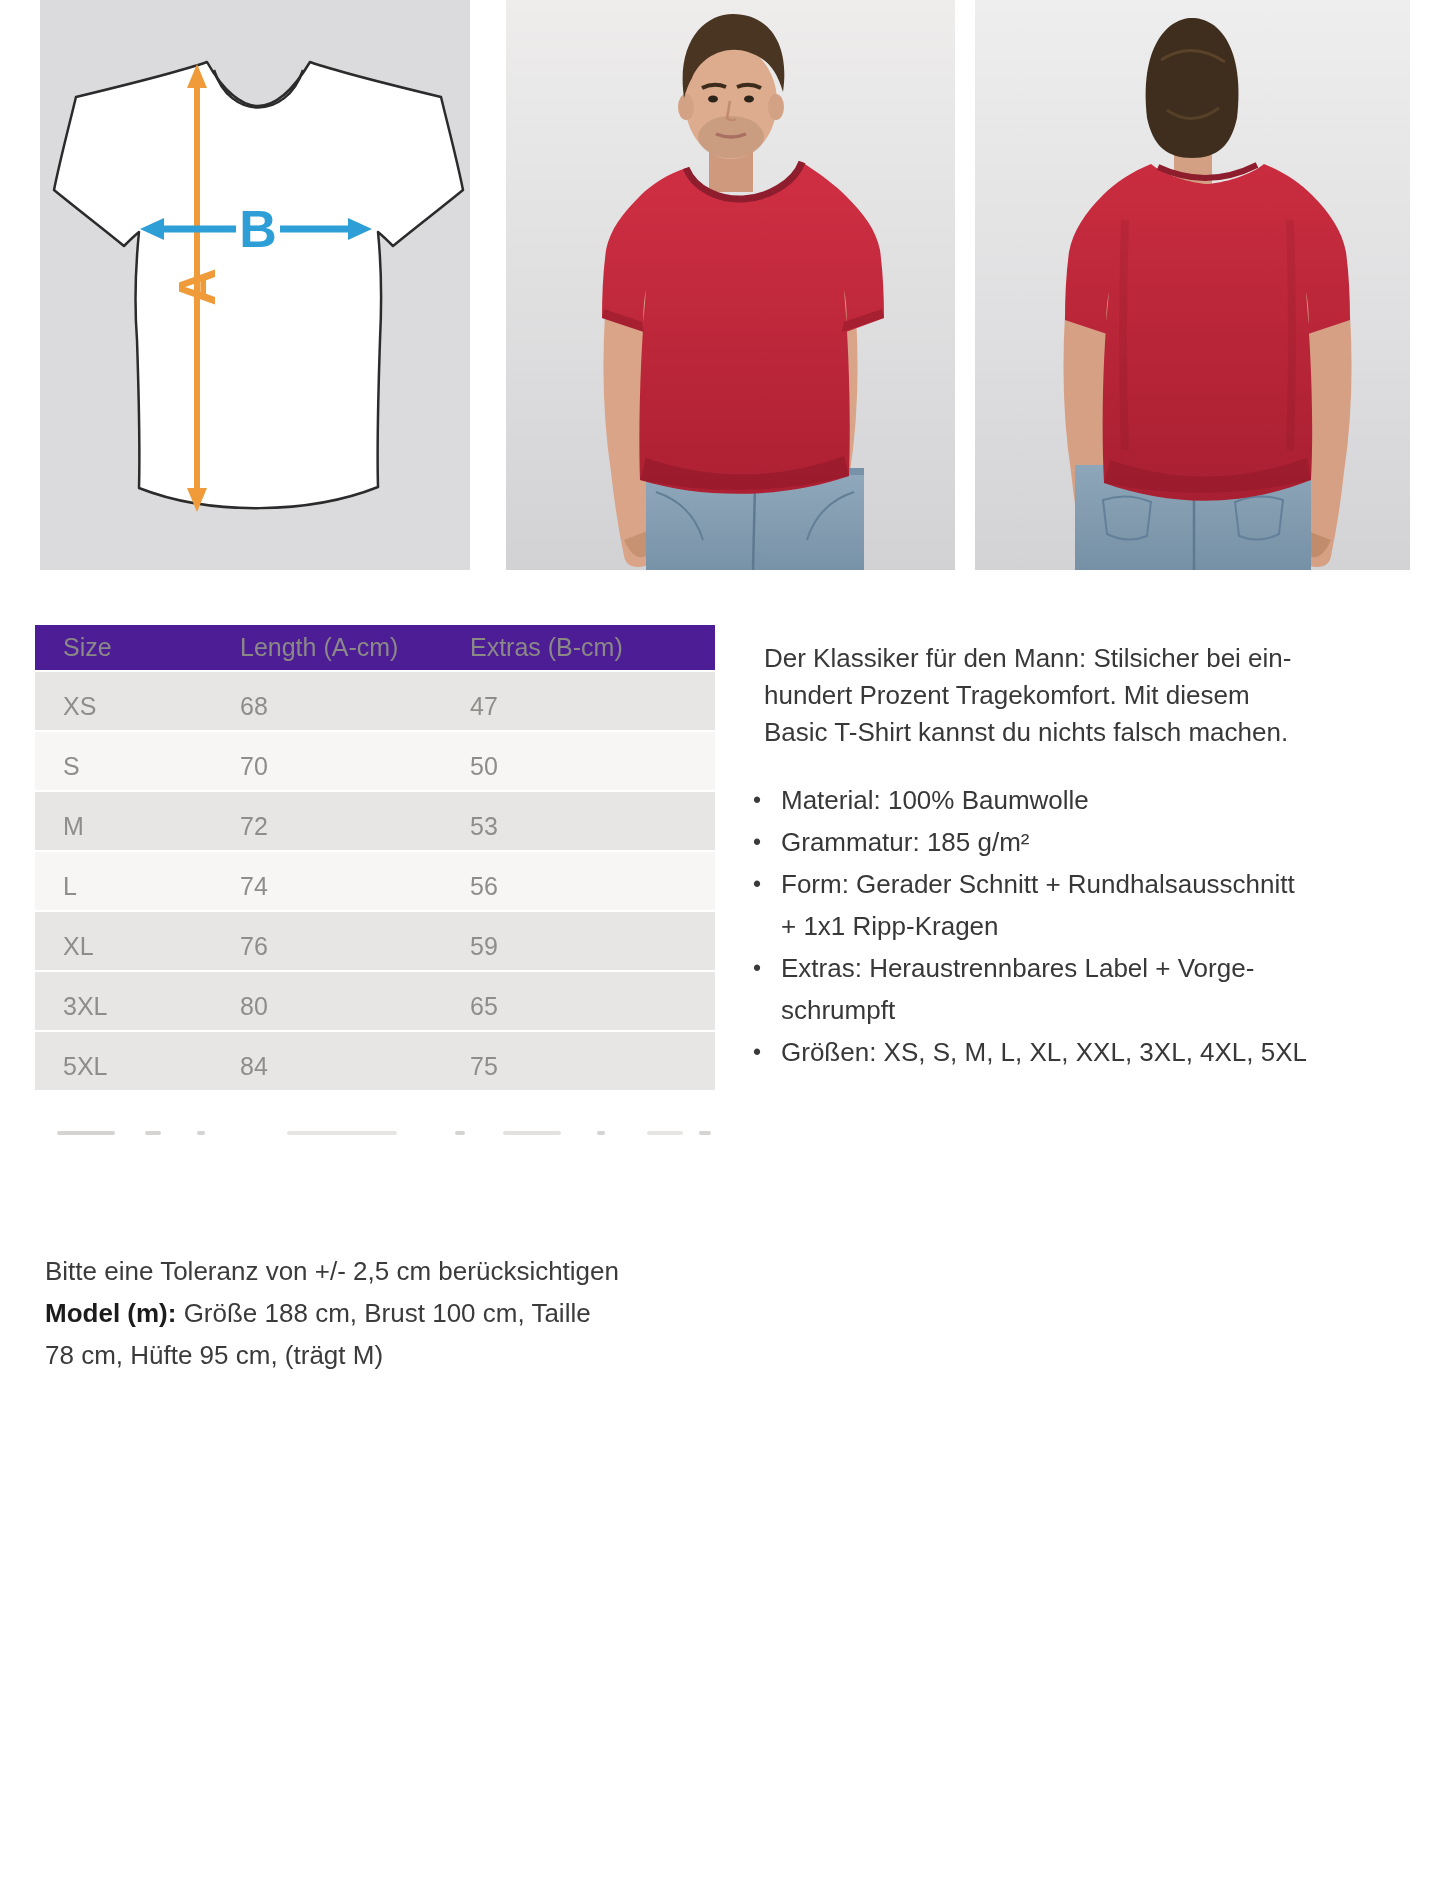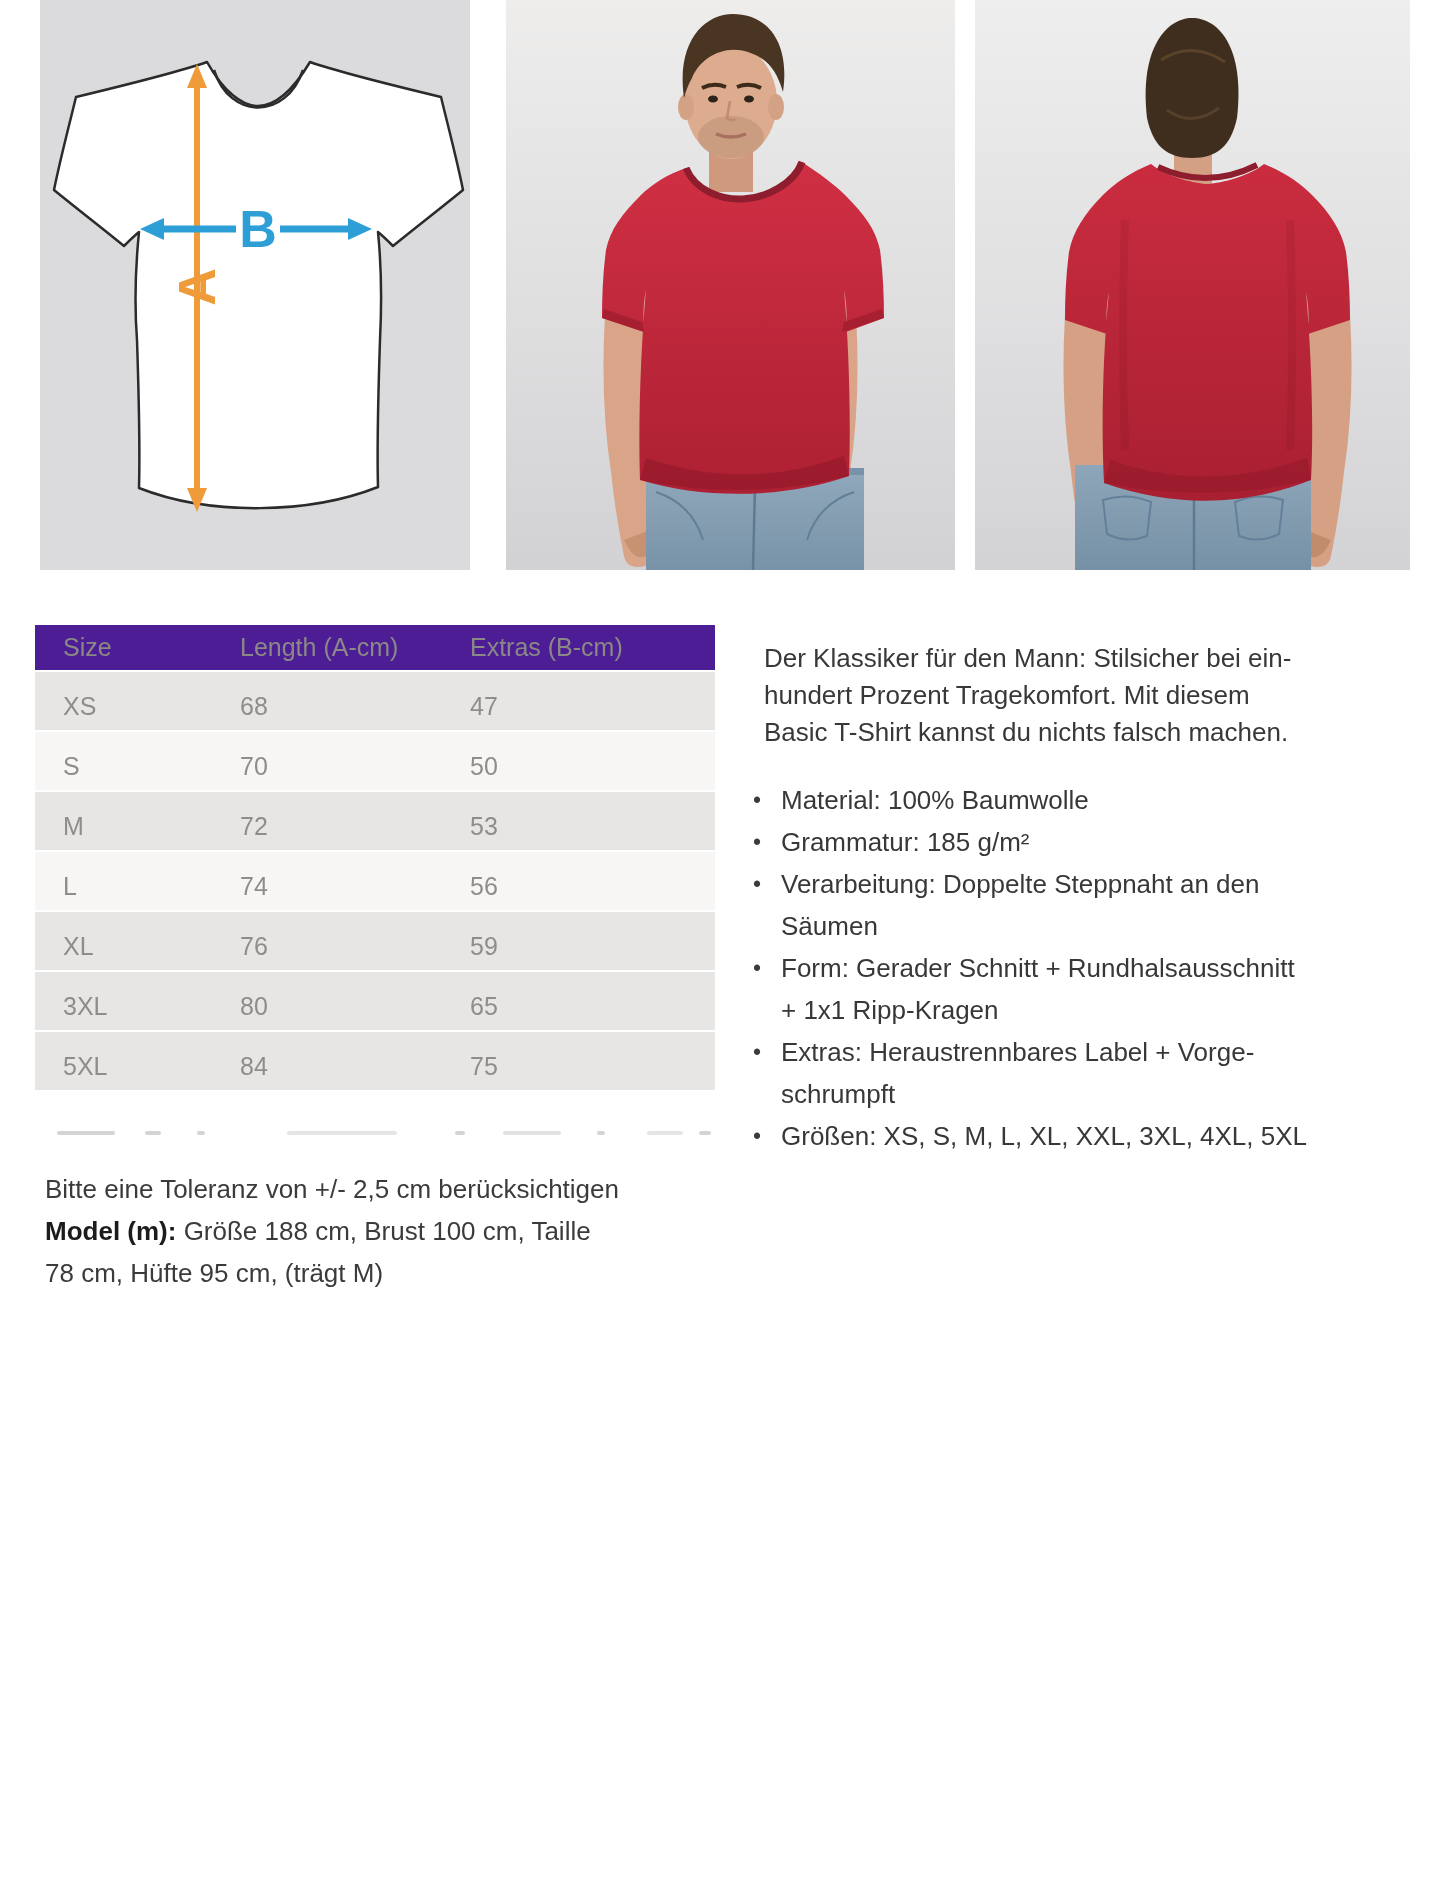--- a/index.html
+++ b/index.html
@@ -22,21 +22,21 @@
   table.size-table td{height:48px;border-bottom:2px solid #fff;padding:10px 0 0 30px;}
   table.size-table td:first-child{padding-left:28px;}
   tr.row-a td{background:#e8e6e4;}
   tr.row-b td{background:#f7f6f4;}
 
   
   .cutoff{position:absolute;left:35px;top:1131px;width:680px;height:8px;}
   .cutoff i{position:absolute;top:0;height:4px;background:#d6d4d2;border-radius:2px;display:block;}
 
   
-  .note{position:absolute;left:45px;top:1142px;width:640px;font-size:26px;
+  .note{position:absolute;left:45px;top:1224px;width:640px;font-size:26px;
         line-height:42px;color:#3b3b3b;}
   .note-line{display:block;white-space:pre-line;}
   .note strong{font-weight:700;color:#1c1c1c;}
 
   
   .description{position:absolute;left:748px;top:624px;width:660px;color:#383838;}
   .description .intro{margin:16px;font-size:26px;line-height:37px;white-space:pre-line;}
   ul.features{list-style:none;margin:28px 0 0 0;padding:0;font-size:26px;line-height:42px;}
   ul.features li{position:relative;padding-left:33px;white-space:pre-line;}
   ul.features li::before{content:"\2022";position:absolute;left:5px;top:0;font-size:23px;color:#3b3b3b;}
@@ -287,22 +287,20 @@
 78 cm, Hüfte 95 cm, (trägt M)</span></span>
   </p>
 
   <div class="description">
     <p class="intro">Der Klassiker für den Mann: Stilsicher bei ein-
 hundert Prozent Tragekomfort. Mit diesem
 Basic T-Shirt kannst du nichts falsch machen.</p>
     <ul class="features">
         <li>Material: 100% Baumwolle</li>
         <li>Grammatur: 185 g/m²</li>
-        <li>Verarbeitung: Doppelte Steppnaht an den
-Säumen</li>
         <li>Form: Gerader Schnitt + Rundhalsausschnitt
 + 1x1 Ripp-Kragen</li>
         <li>Extras: Heraustrennbares Label + Vorge-
 schrumpft</li>
         <li>Größen: XS, S, M, L, XL, XXL, 3XL, 4XL, 5XL</li>
       </ul>
   </div>
 
 </div>
 

